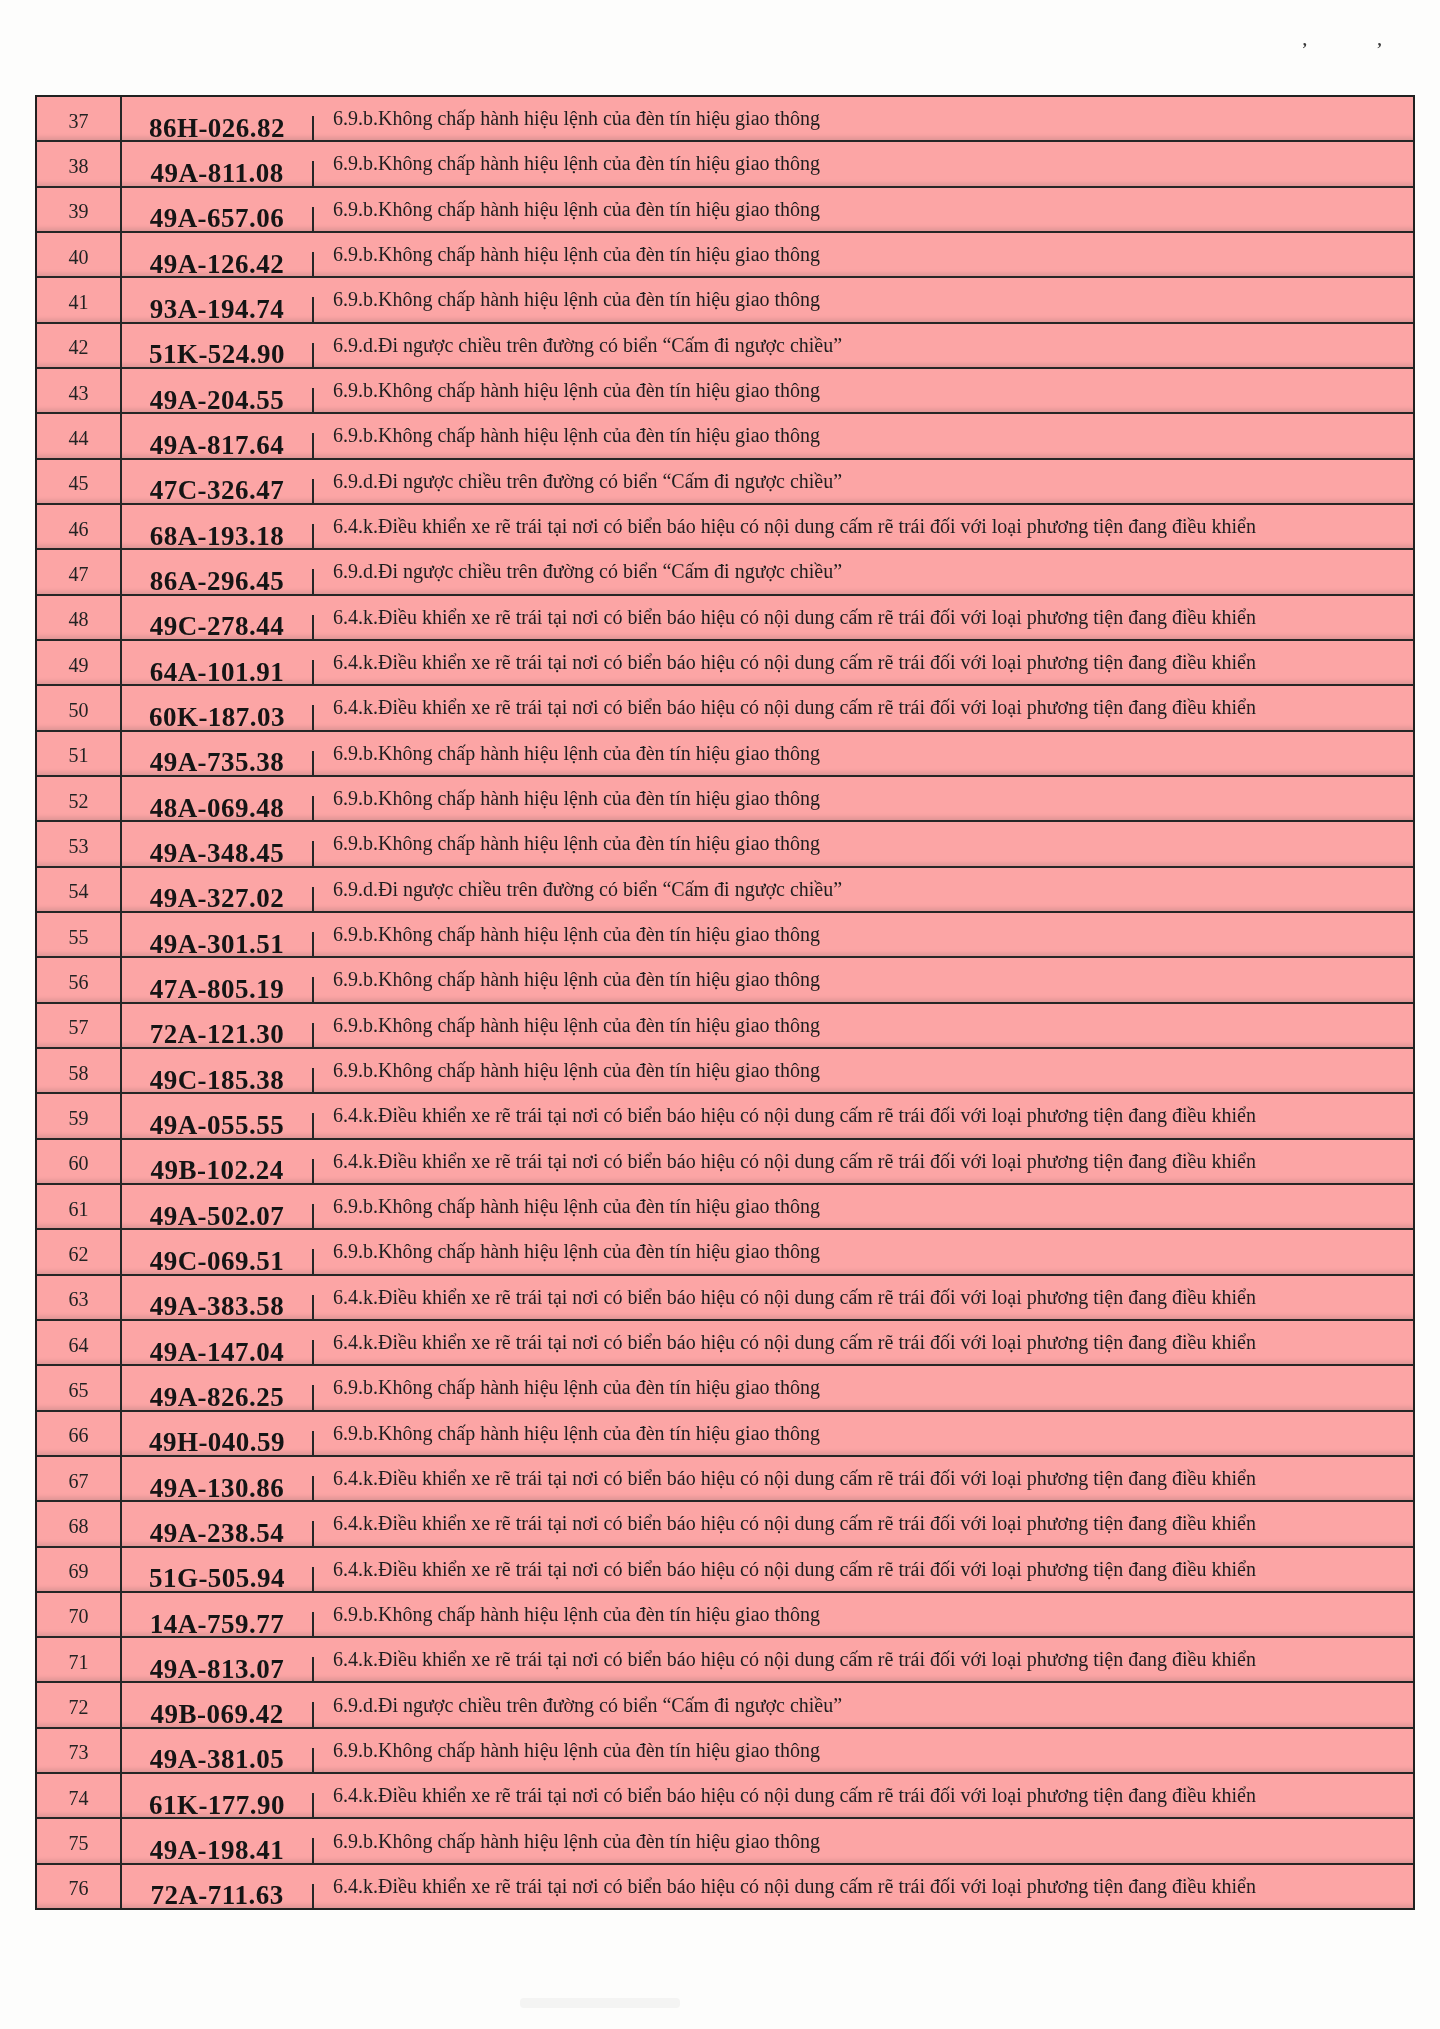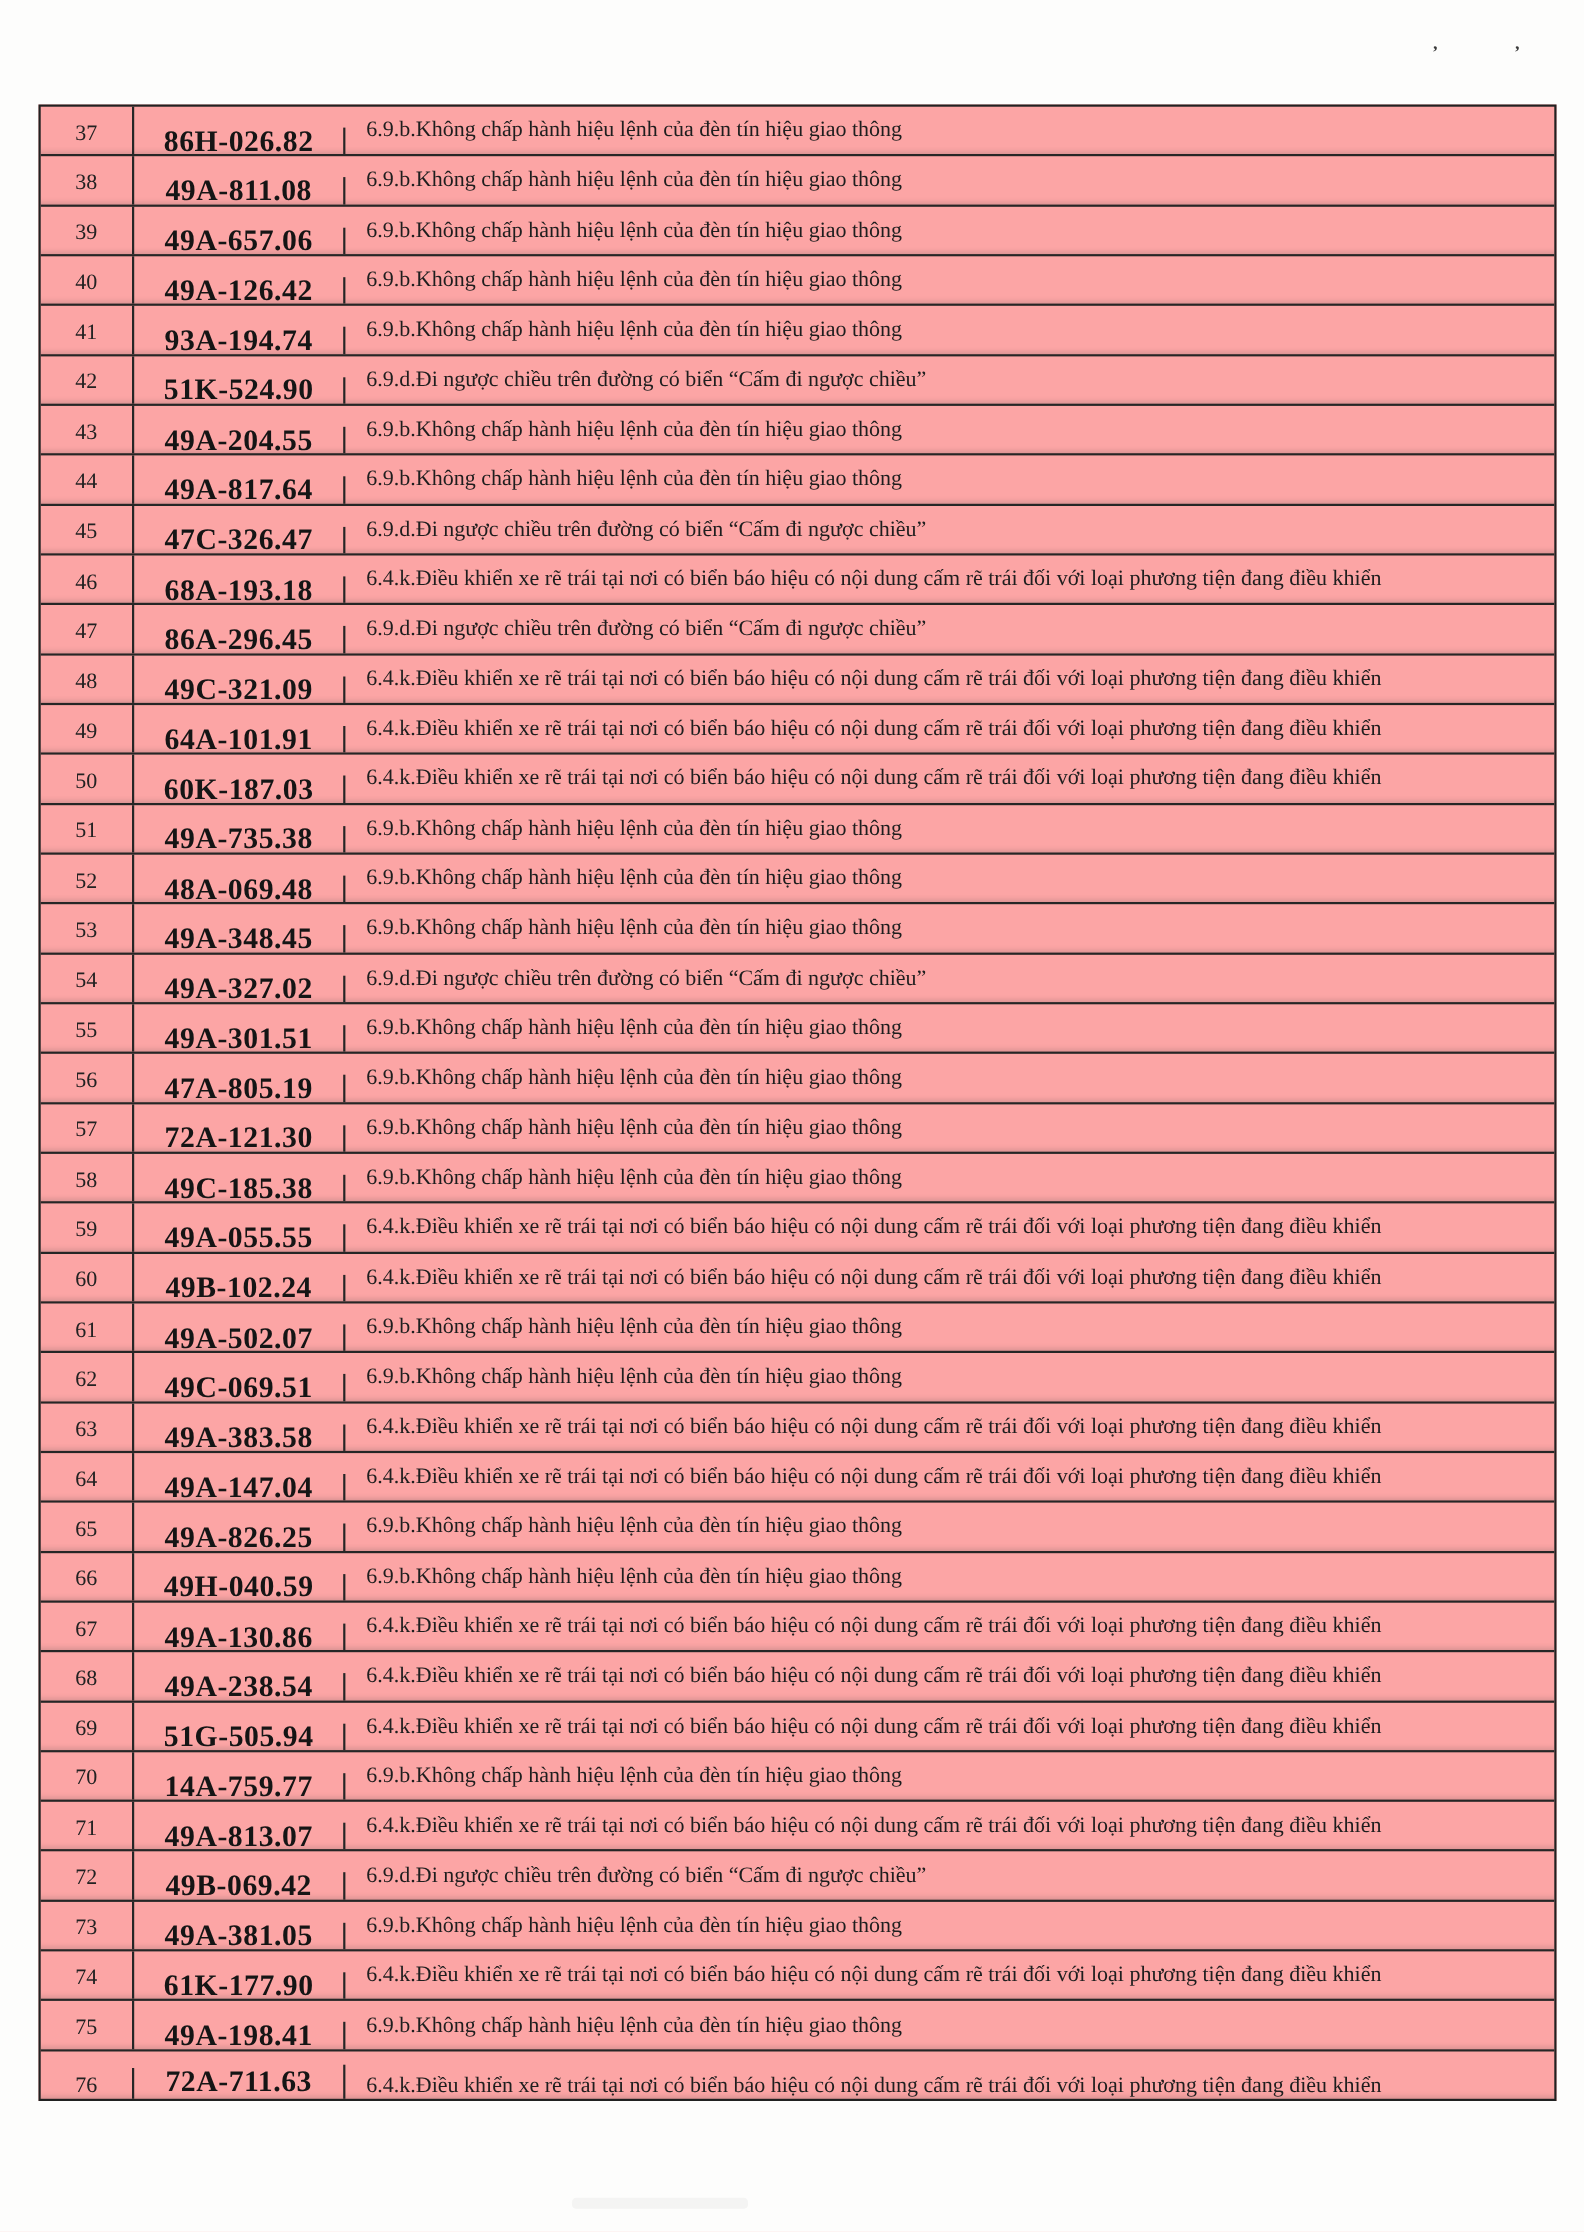--- a/index.html
+++ b/index.html
@@ -53,21 +53,20 @@
     flex: 1 1 0;
     display: flex;
     border-bottom: 2px solid #262626;
     
     box-shadow: inset 0 -6px 5px -4px rgba(70, 70, 70, 0.20);
     box-sizing: border-box;
     min-height: 0;
   }
   .row:last-child {
     border-bottom: none;
-    align-items: flex-end;
   }
   .cell {
     display: flex;
     align-items: center;
     box-sizing: border-box;
     min-width: 0;
   }
   .c-no {
     width: 85px;
     justify-content: center;
@@ -234,21 +233,21 @@
     <div class="cell c-vio">
       <span class="vio">6.9.d.Đi ngược chiều trên đường có biển “Cấm đi ngược chiều”</span>
     </div>
   </div>
 
   <div class="row">
     <div class="cell c-no">
       <span class="no">48</span>
     </div>
     <div class="cell c-plate">
-      <span class="plate">49C-321.09</span>
+      <span class="plate">49C-278.44</span>
     </div>
     <div class="cell c-vio">
       <span class="vio">6.4.k.Điều khiển xe rẽ trái tại nơi có biển báo hiệu có nội dung cấm rẽ trái đối với loại phương tiện đang điều khiển</span>
     </div>
   </div>
 
   <div class="row">
     <div class="cell c-no">
       <span class="no">49</span>
     </div>

